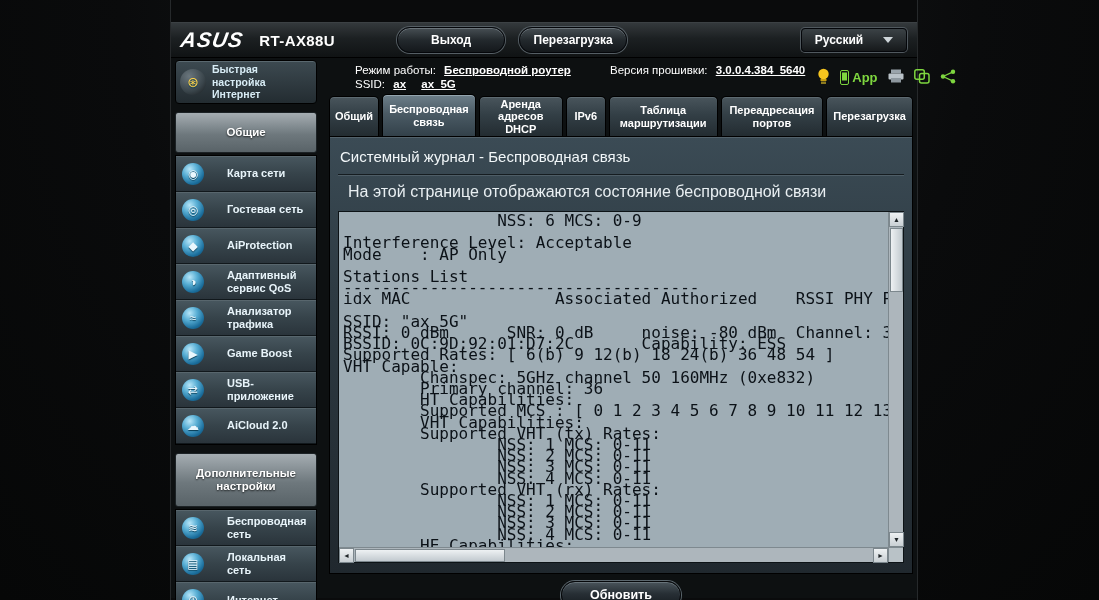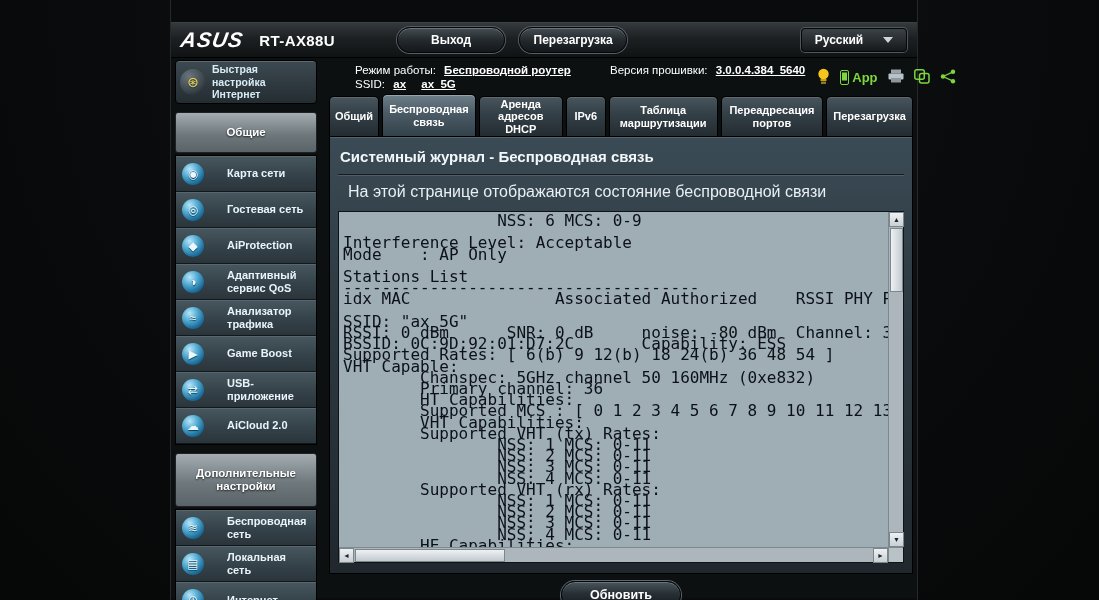--- a/index.html
+++ b/index.html
@@ -73,21 +73,21 @@
          padding:2px 5px; border-radius:5px 5px 0 0; border:1px solid #000; border-bottom:none;
          background:linear-gradient(180deg,#49555c 0%,#333f46 45%,#232c31 100%);
          box-shadow:inset 0 1px 0 #5d6a71; color:#fff; font-size:11px; font-weight:bold;
          line-height:1.15; cursor:pointer; }
   .tab.active { height:42px;
          background:linear-gradient(180deg,#6d7f8a 0%,#4b5b65 45%,#33414a 100%);
          box-shadow:inset 0 1px 0 #94a5af; }
 
   .panel { background:linear-gradient(180deg,#3b4b55 0%,#2e3b43 35%,#20282e 100%);
            border:1px solid #000; box-shadow:inset 0 1px 0 #53626b; padding:8px 8px 10px; }
-  .panel h1 { margin:3px 2px 9px; font-size:15px; color:#f2f7f9; font-weight:bold; }
+  .panel h1 { margin:3px 2px 9px; font-size:15px; color:#f2f7f9; font-weight:normal; }
   .divider { height:0; border-top:1px solid #151c20; border-bottom:1px solid #4e5d66; margin:0 0 7px; }
   .desc { margin:0 10px 10px; color:#e9eff2; font-size:16px; }
 
   .log-area { display:grid; grid-template-columns:1fr 15px; grid-template-rows:1fr 15px;
               height:352px; border:1px solid #0d1316; background:#9fadb5; }
   .log { grid-area:1/1; margin:0; padding:3px 2px 0 4px; overflow:hidden; white-space:pre;
          font-family:"DejaVu Sans Mono","Liberation Mono",monospace;
          font-size:16px; line-height:11.2px; color:#0b1117; }
   .vscroll { grid-area:1/2; display:flex; flex-direction:column; background:#adb6bc;
              border-left:1px solid #7e898f; }

